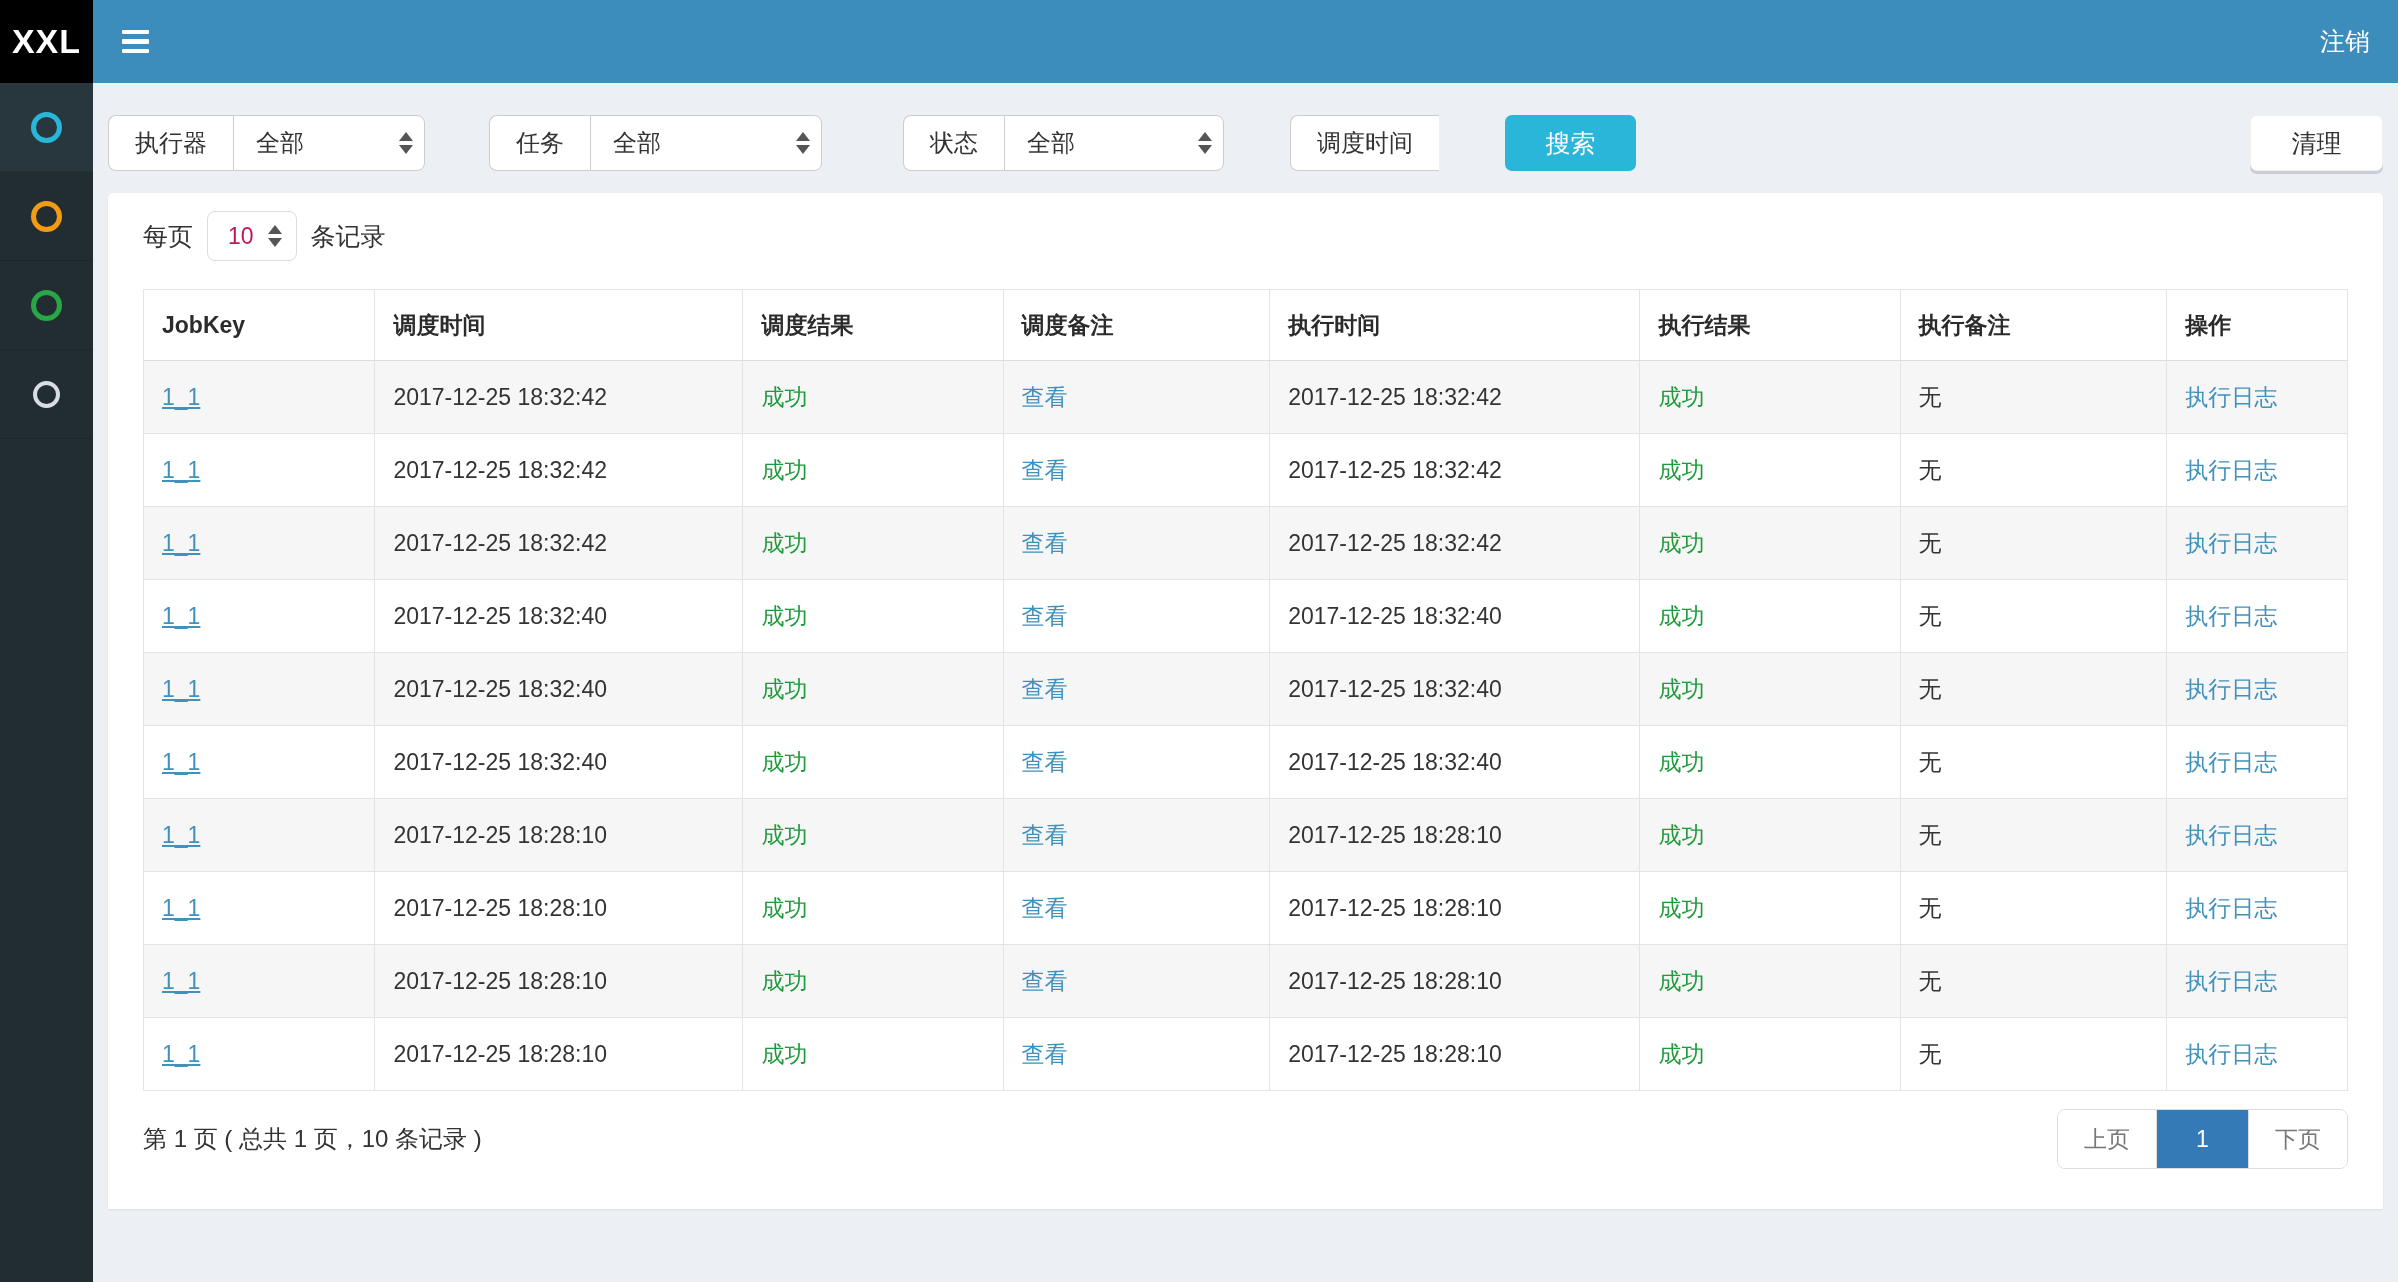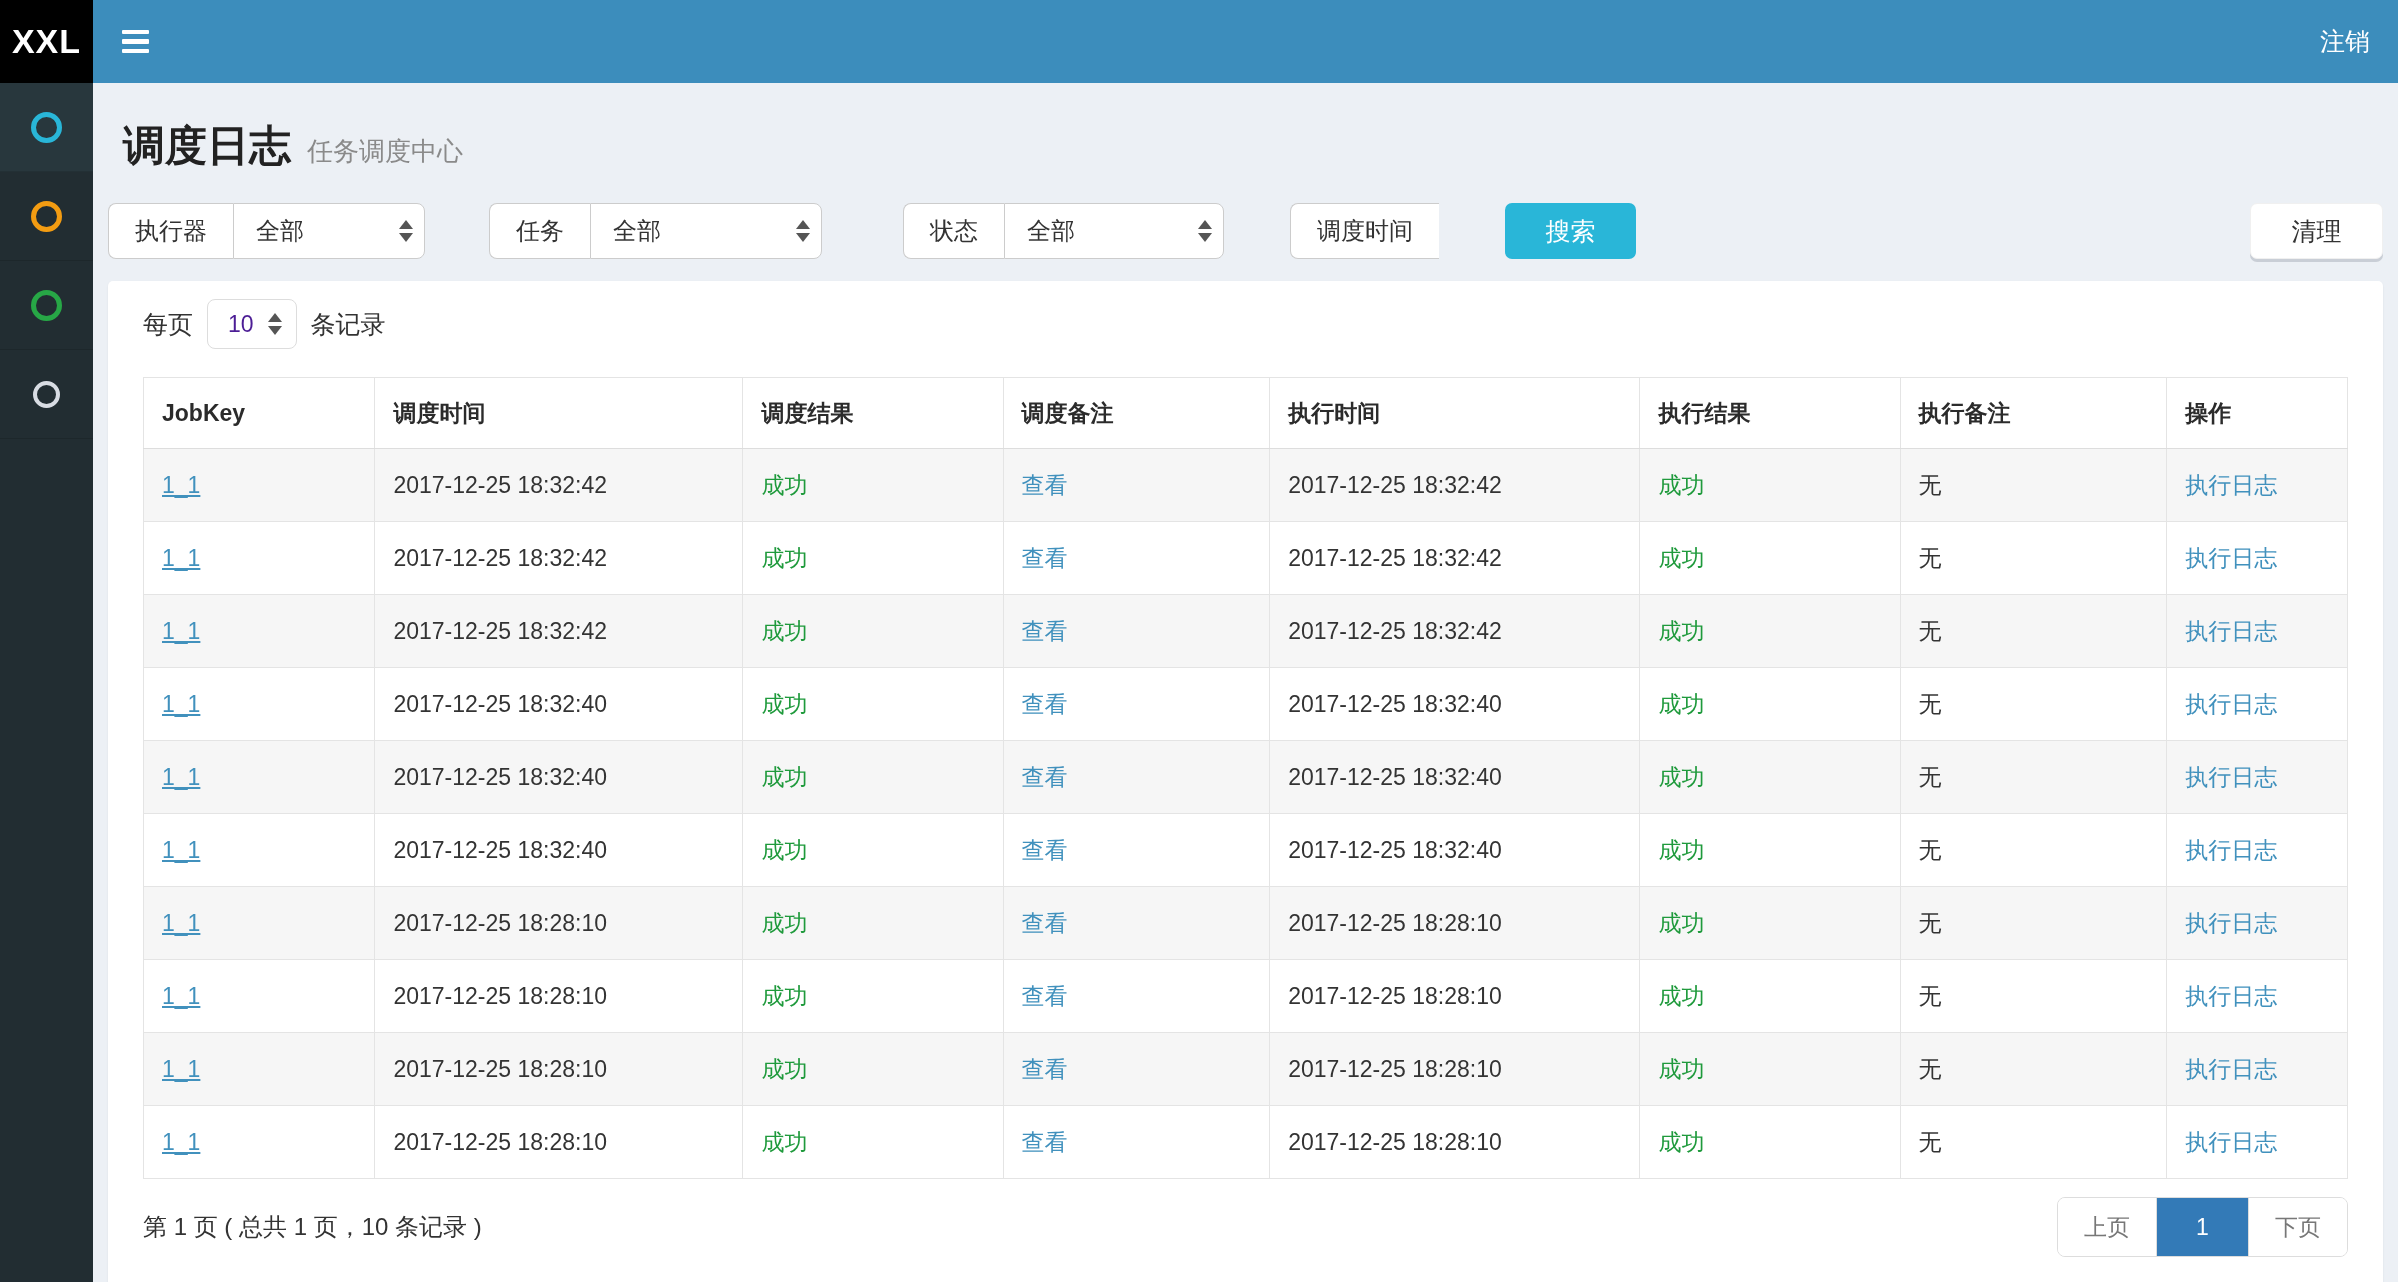--- a/index.html
+++ b/index.html
@@ -62,21 +62,21 @@
   .w-stat-sel { width:220px; }
   .g2 { margin-left:64px;justify-content:space-between; } .g3 { margin-left:81px; } .g4 { margin-left:66px; }
 
   
   .box { margin-top:22px; background:#fff; border-radius:5px 5px 0 0;
     box-shadow:0 1px 2px rgba(0,0,0,0.08); padding:18px 35px 40px 35px; min-height:1010px; }
 
   .length-row { display:flex; align-items:center; gap:14px; font-size:25px; color:#333; }
   .len-select { height:50px; background:#fff; border:1px solid #ddd; border-radius:8px;
     display:flex; align-items:center; gap:14px; padding:0 14px 0 20px;
-    font-size:23px; color:#4c1d95; cursor:pointer; }
+    font-size:23px; color:#be185d; cursor:pointer; }
 
   
   table.log { width:100%; border-collapse:collapse; table-layout:fixed; margin-top:28px; }
   table.log th, table.log td { border:1px solid #e4e4e4; text-align:left;
     padding:0 18px; font-size:23px; overflow:hidden; white-space:nowrap; }
   table.log th { height:71px; font-weight:bold; color:#2b2b2b; border-bottom:1px solid #ddd; }
   table.log td { height:73px; color:#333; }
   tbody tr:nth-child(odd) { background:#f6f6f6; }
   .c1{width:10.5%}.c2{width:16.7%}.c3{width:11.8%}.c4{width:12.1%}
   .c5{width:16.8%}.c6{width:11.8%}.c7{width:12.1%}.c8{width:8.2%}
@@ -120,24 +120,20 @@
   <div class="side-item">
     <span class="ring" style="color:#27a746"></span>
   </div>
   <div class="side-item">
     <span class="ring small" style="color:#d8dce3"></span>
   </div>
 </div>
 
 <div class="content">
 
-  <div class="page-header">
-    <span class="page-title">调度日志</span>
-    <span class="page-subtitle">任务调度中心</span>
-  </div>
 
   <div class="filter-bar">
     <div class="igroup">
       <span class="addon">执行器</span>
       <span class="fselect w-exec-sel">
         <span>全部</span>
         <span class="arrows">
             <i class="up"></i>
             <i class="down"></i>
           </span>

